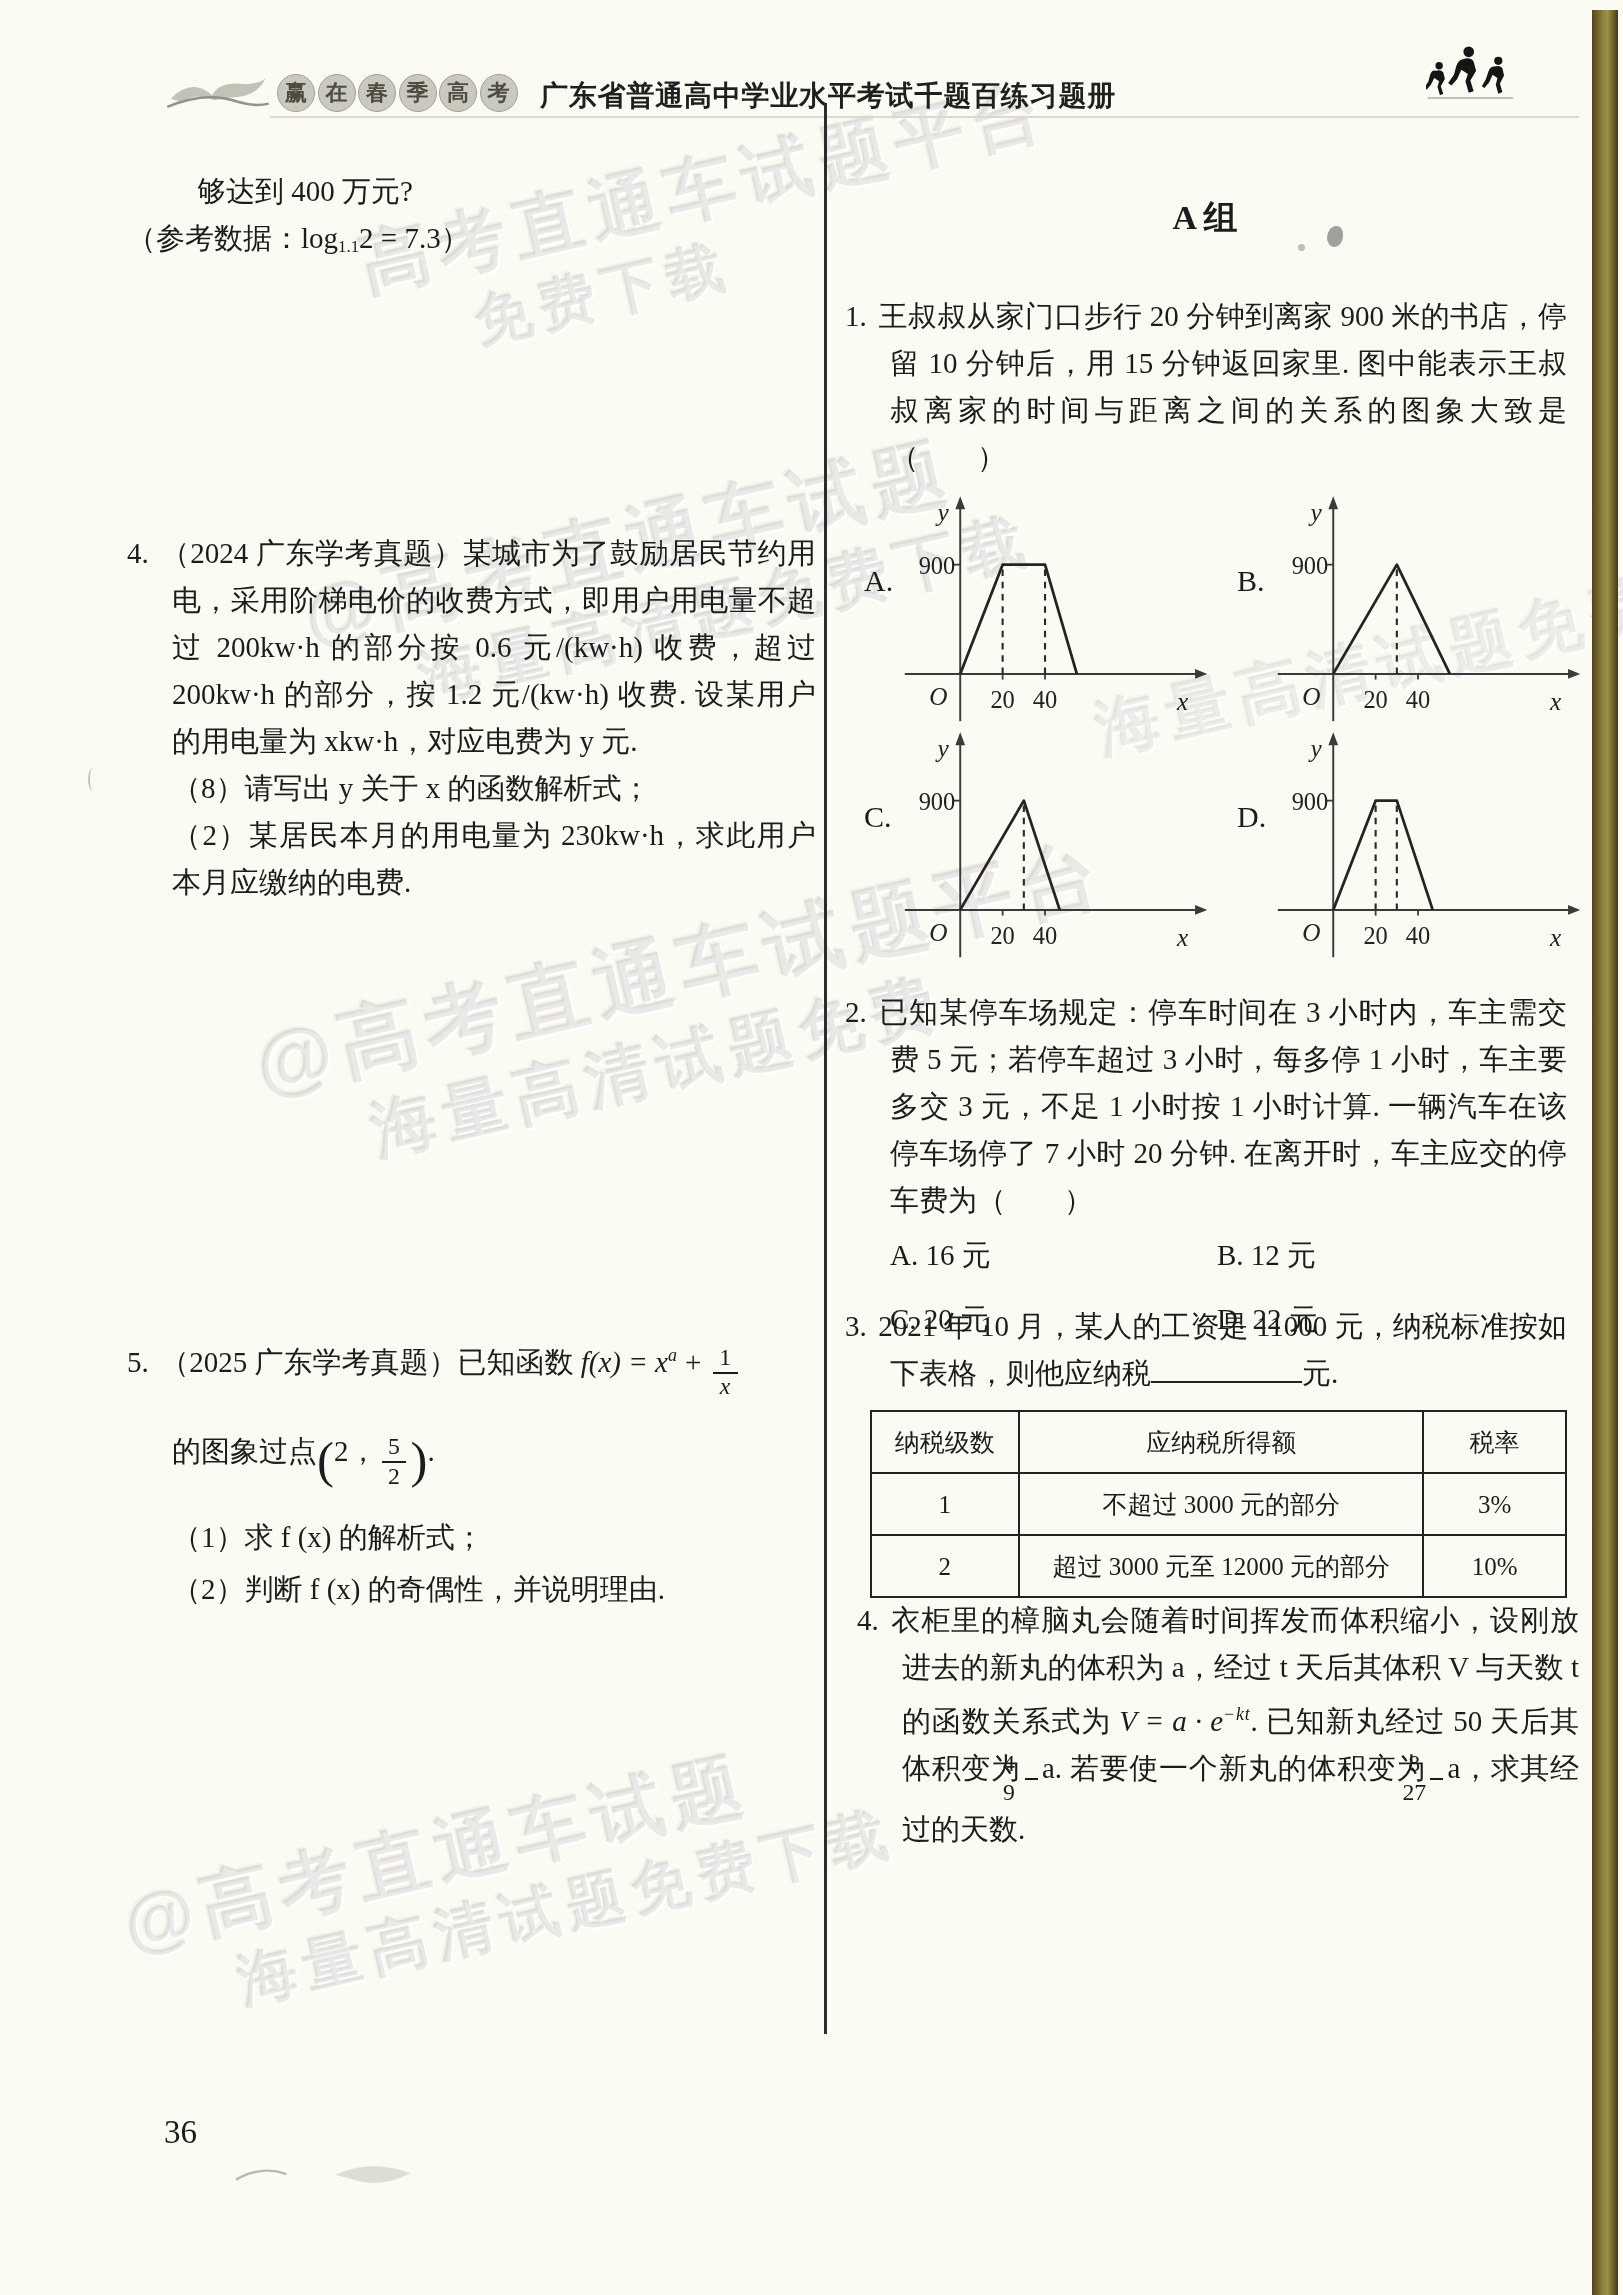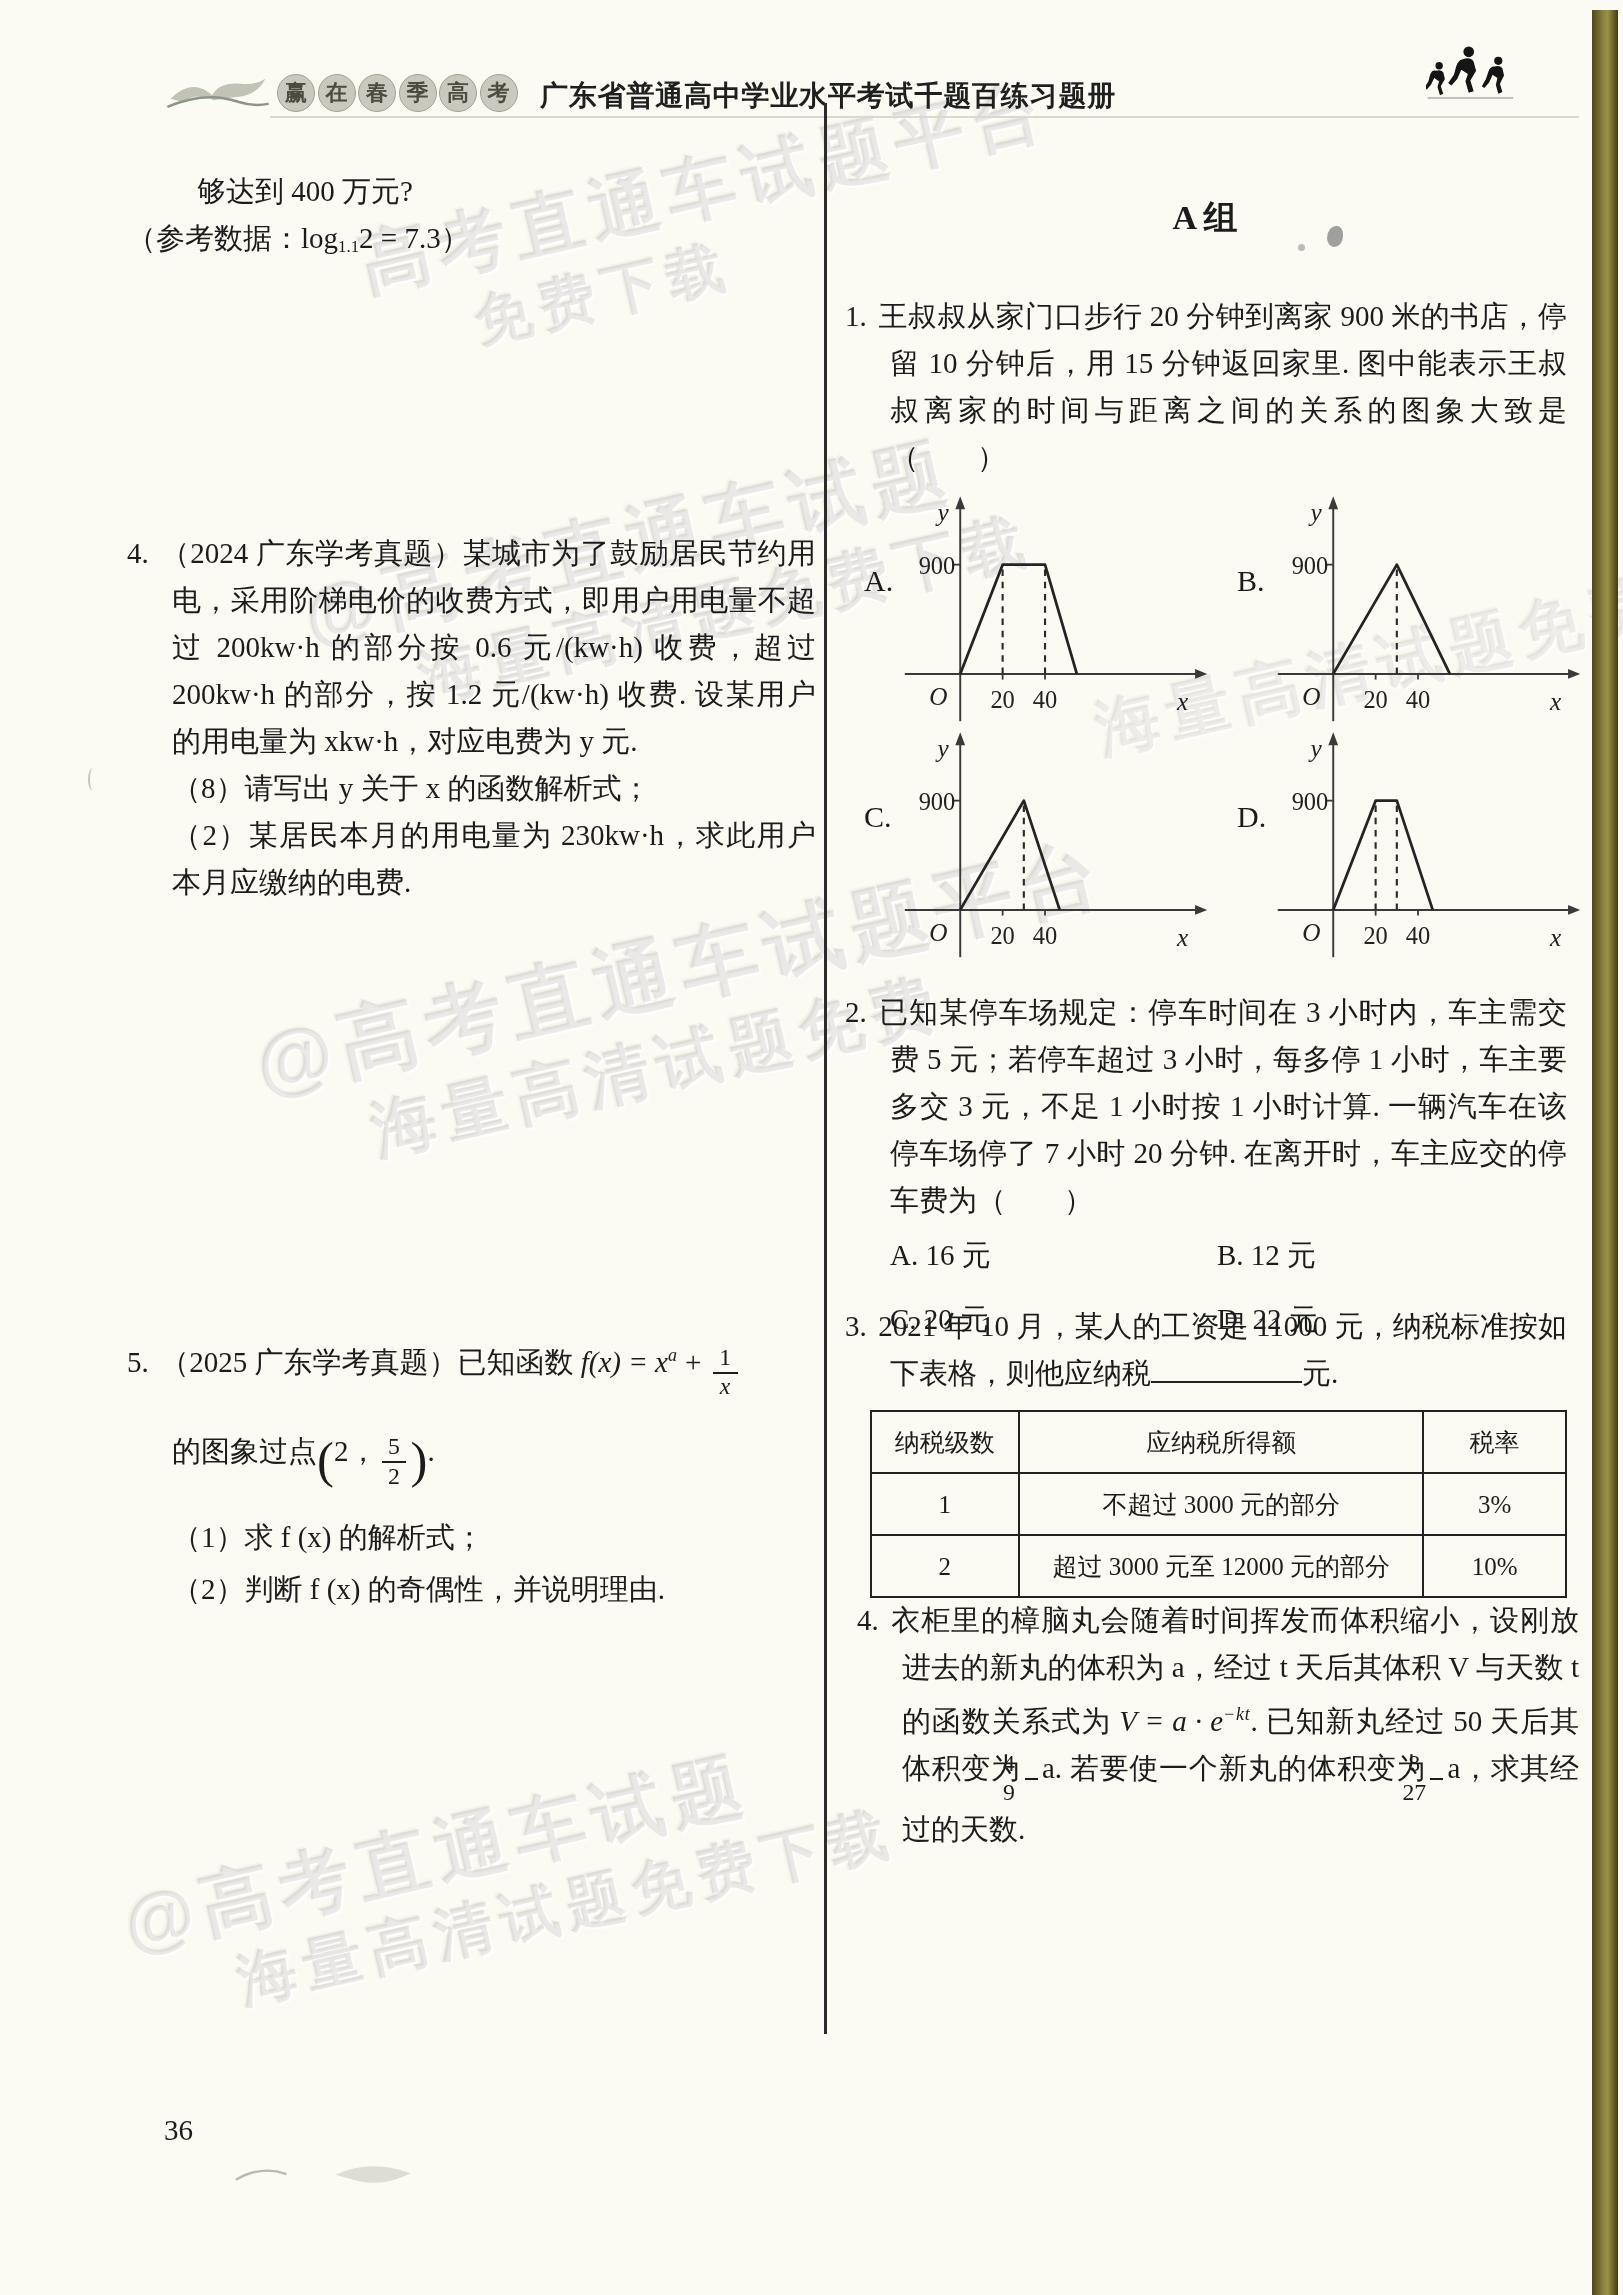--- a/index.html
+++ b/index.html
@@ -66,21 +66,21 @@
   
   .opts{display:grid;grid-template-columns:327px 1fr;row-gap:16.4px;padding-left:45px;margin-top:8.2px;}
   
   .blank{display:inline-block;width:151px;border-bottom:2.5px solid #222;height:1.0em;
       vertical-align:baseline;}
   table.tax{border-collapse:collapse;margin:13px 0 0 24.6px;font-size:25px;}
   table.tax th,table.tax td{border:2px solid #222;text-align:center;padding:6.5px 8.2px;
       height:38px;font-weight:normal;}
   .c1{width:139px;} .c2{width:413px;} .c3{width:131px;}
   
-  .pagenum{position:absolute;left:164px;top:2114px;font-size:29px;}
+  .pagenum{position:absolute;left:164px;top:2114px;font-size:33px;}
   .scribbles{position:absolute;left:229px;top:2152px;width:262px;height:49px;}
 </style>
 </head>
 <body>
 
 <div class="page">
 
   <div class="wm" style="left:352px;top:225px;font-size:70px;">
     <span>高考直通车试题平台</span>
     <span class="wm2">免费下载</span>

